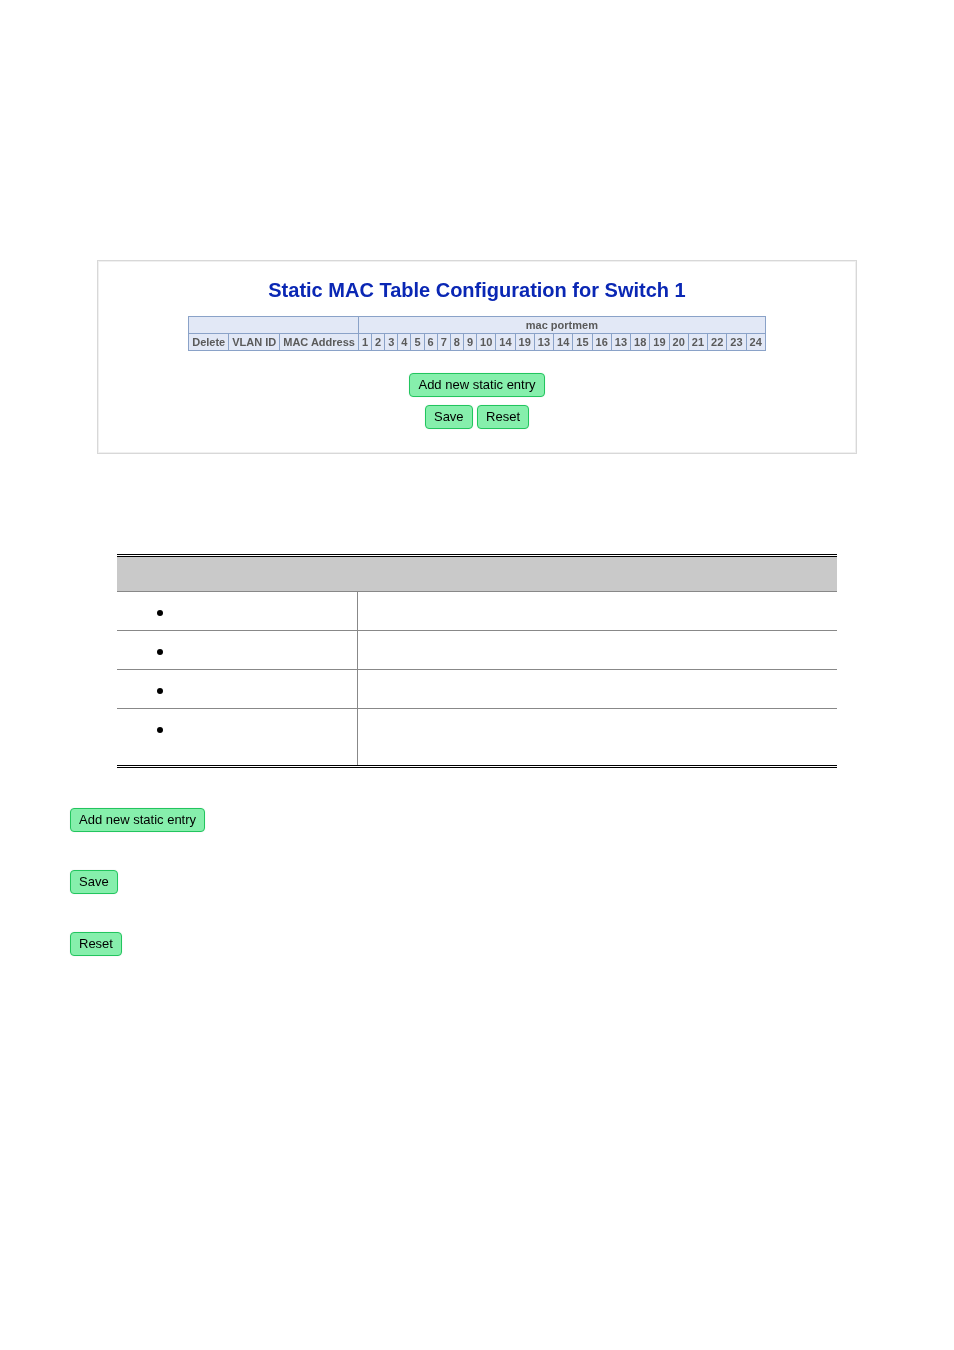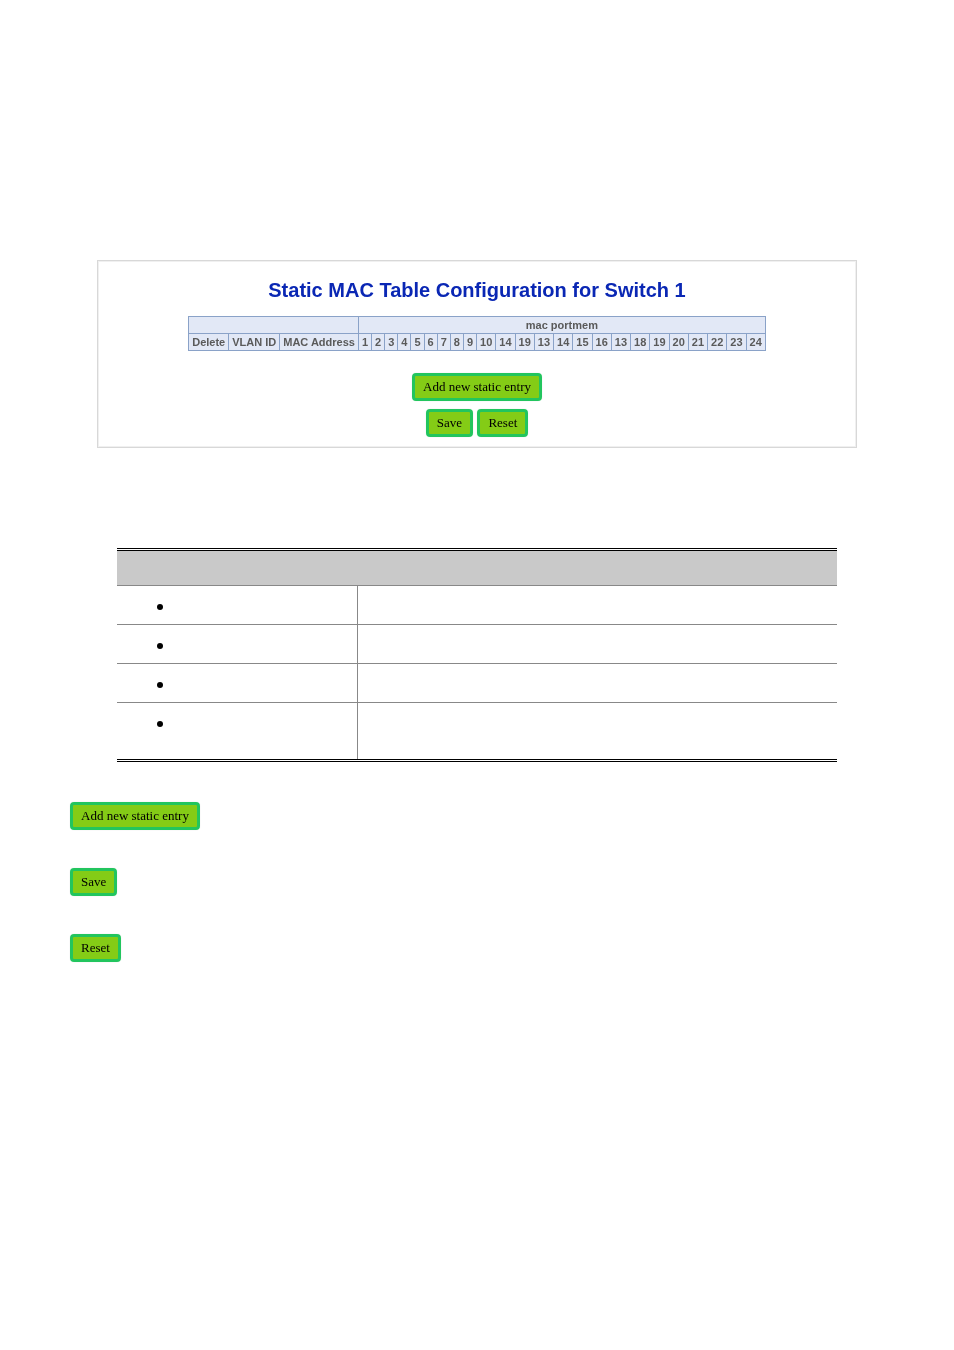--- a/index.html
+++ b/index.html
@@ -1,24 +1,24 @@
 <!DOCTYPE html>
 <html><head>
 <meta charset="utf-8">
 <style>
   html, body { margin:0; padding:0; background:#fff; font-family:Verdana,Geneva,sans-serif; color:#333; }
   .page { width:954px; min-height:1350px; margin:0 auto; position:relative; box-sizing:border-box; padding-top:260px; }
 
   
-  .panel { width:760px; margin:0 auto 100px auto; border:1px solid #d8d8d8; background:#fff; box-shadow:0 0 0 1px #f0f0f0 inset; padding:18px 12px 10px 12px; box-sizing:border-box; }
+  .panel { width:760px; margin:0 auto 100px auto; border:1px solid #d8d8d8; background:#fff; box-shadow:0 0 0 1px #f0f0f0 inset; padding:18px 12px 24px 12px; box-sizing:border-box; }
   .panel-title { font-family:Verdana,Arial,sans-serif; font-size:20px; font-weight:bold; color:#0a27b4; text-align:center; margin-bottom:14px; }
   .mac-table { border-collapse:collapse; margin:0 auto; font-size:11px; font-weight:bold; color:#5a5a5a;border-radius:11px; }
   .mac-table th { background:#e2e8f6; border:1px solid #8aa2c8; padding:2px 3px; text-align:center; white-space:nowrap; }
   .panel-buttons { text-align:center; margin-top:22px; }
-  .btn { font-family:Liberation Serif, serif; font-size:13px; color:#000; background:#84cc16; border:3px solid #22c55e; border-radius:4px; padding:2px 8px; display:inline-block; line-height:18px; box-shadow:0 0 0 1px rgba(0,0,0,0.02); }
+  .btn { font-family:Liberation Sans, sans-serif; font-size:13px; color:#000; background:#86efac; border:1px solid #22c55e; border-radius:4px; padding:2px 8px; display:inline-block; line-height:18px; box-shadow:0 0 0 1px rgba(0,0,0,0.02); }
   .panel-buttons .row2 { margin-top:8px; }
 
   
   .desc-wrap { width:720px; margin:0 auto 40px auto; }
   .desc-table { width:100%; border-collapse:collapse; }
   .desc-table thead tr { background:#c9c9c9; }
   .desc-table th { text-align:left; padding:8px 10px; border-bottom:1px solid #888; }
   .desc-table thead { border-top:3px double #000; border-bottom:1px solid #888; }
   .desc-top { border-top:3px double #000; }
   .desc-bottom { border-bottom:3px double #000; }

